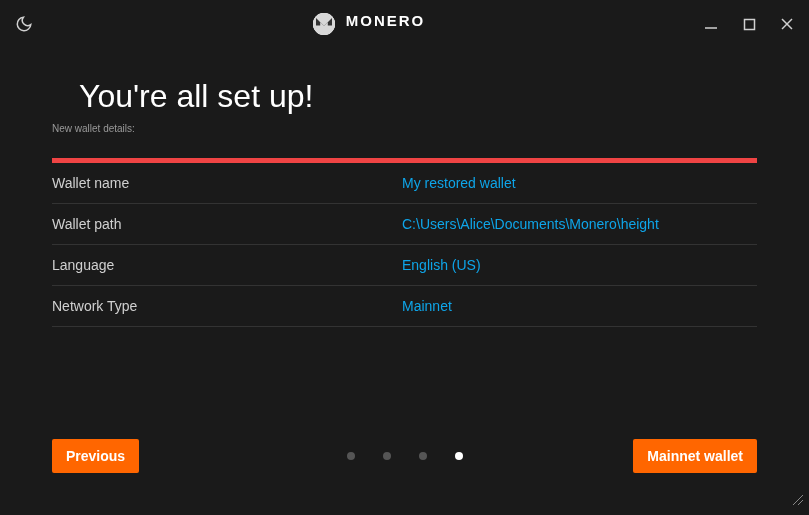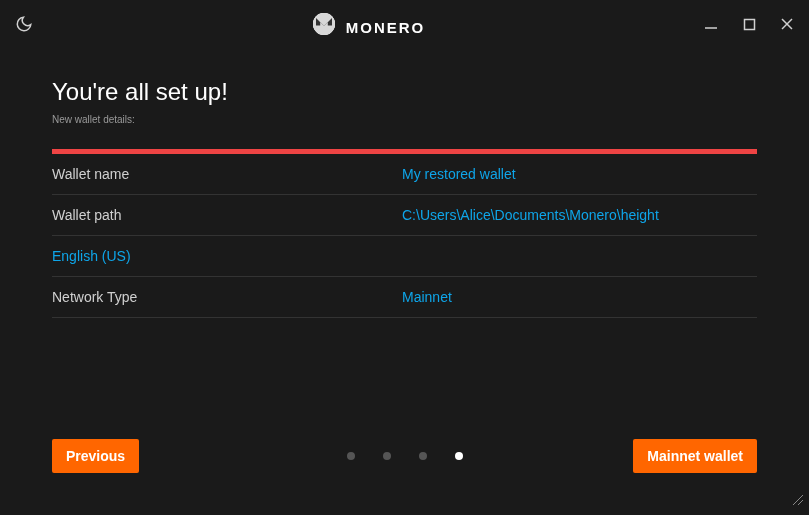--- a/index.html
+++ b/index.html
@@ -27,21 +27,21 @@
       width: 24px;
       height: 24px;
       display: flex;
       align-items: center;
       justify-content: center;
       color: #d0d0d0;
     }
     .title-center {
       flex: 1;
       display: flex;
-      align-items: flex-end;
+      align-items: flex-start;
       justify-content: center;
       gap: 10px;
     }
     .logo {
       width: 24px;
       height: 24px;
     }
     .app-title {
       color: #ffffff;
       font-size: 15px;
@@ -60,23 +60,24 @@
       align-items: center;
       justify-content: center;
       color: #d0d0d0;
       cursor: pointer;
     }
     .content {
       padding: 30px 52px 0 52px;
     }
     .heading {
       color: #ffffff;
-      font-size: 24px;
+      font-size: 32px;
       font-weight: 400;
       margin-bottom: 8px;
+      margin-left: 27px;
     }
     .subheading {
       color: #999;
       font-size: 10px;
       margin-bottom: 24px;
     }
     .detail-row {
       display: flex;
       padding: 12px 0;
       border-bottom: 1px solid #333;
@@ -186,20 +187,21 @@
 
   <div class="detail-row">
     <div class="detail-label">Wallet name</div>
     <div class="detail-value">My restored wallet</div>
   </div>
   <div class="detail-row">
     <div class="detail-label">Wallet path</div>
     <div class="detail-value">C:\Users\Alice\Documents\Monero\height</div>
   </div>
   <div class="detail-row">
+    <div class="detail-label">Language</div>
     <div class="detail-value">English (US)</div>
   </div>
   <div class="detail-row">
     <div class="detail-label">Network Type</div>
     <div class="detail-value">Mainnet</div>
   </div>
 </div>
 
 <div class="footer">
   <button class="btn">Previous</button>

